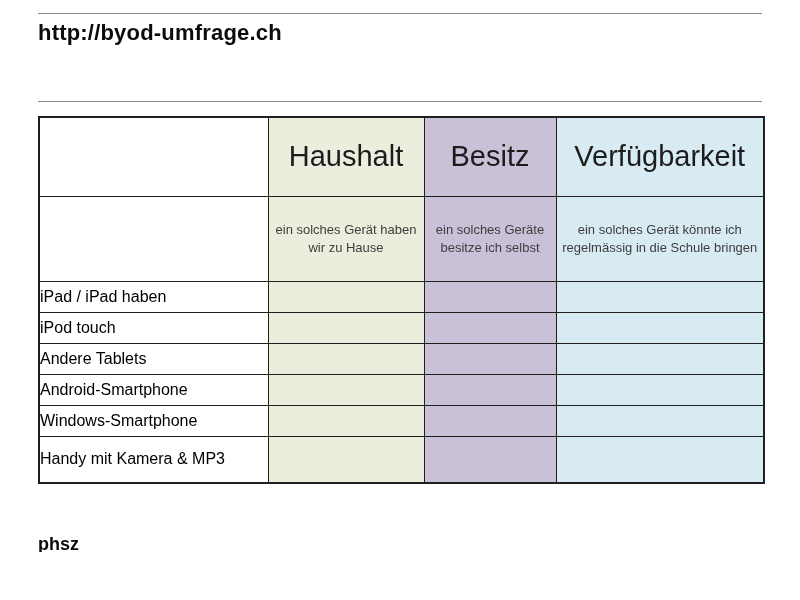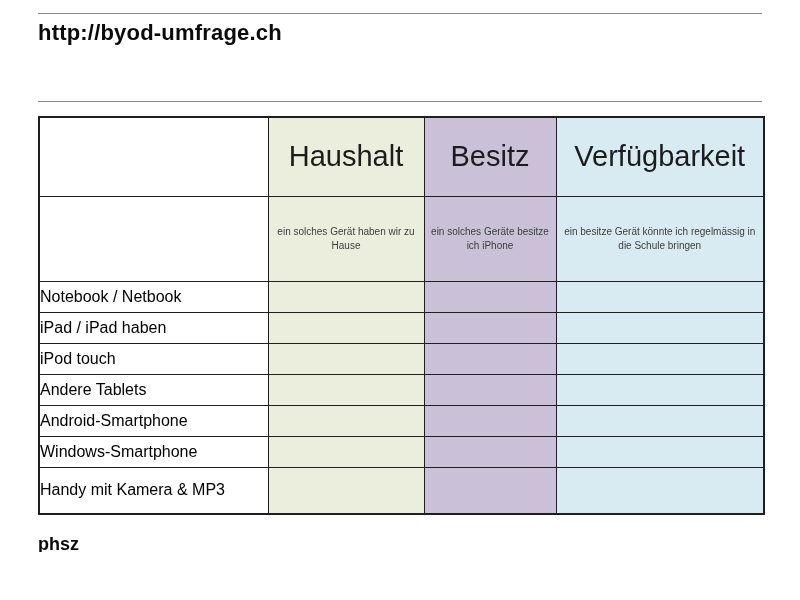--- a/index.html
+++ b/index.html
@@ -72,21 +72,21 @@
   td.bg-haushalt { background: var(--haushalt-bg, #ebeedd); }
   td.bg-besitz   { background: var(--besitz-bg, #cac1d9); }
   td.bg-verf     { background: var(--verfuegbarkeit-bg, #d9ebf2); }
   td.head-cell {
     font-size: 29px;
     color: #1c1c1c;
     text-align: center;
     vertical-align: middle;
   }
   td.desc-cell {
-    font-size: 10px;
+    font-size: 13px;
     line-height: 1.35;
     color: var(--subheader-text, #3d3d3d);
     text-align: center;
     vertical-align: middle;
     padding: 2px 4px;
   }
 </style>
 </head>
 <body>
 
@@ -110,30 +110,24 @@
         <tr class="r-head">
       <td class="col-label"></td>
       <td class="bg-haushalt head-cell">Haushalt</td>
       <td class="bg-besitz head-cell">Besitz</td>
       <td class="bg-verf head-cell">Verfügbarkeit</td>
     </tr>
 
     <tr class="r-desc">
       <td class="col-label"></td>
       <td class="bg-haushalt desc-cell">ein solches Gerät haben wir zu Hause</td>
-      <td class="bg-besitz desc-cell">ein solches Geräte besitze ich iPhone</td>
-      <td class="bg-verf desc-cell">ein besitze Gerät könnte ich regelmässig in die Schule bringen</td>
+      <td class="bg-besitz desc-cell">ein solches Geräte besitze ich selbst</td>
+      <td class="bg-verf desc-cell">ein solches Gerät könnte ich regelmässig in die Schule bringen</td>
     </tr>
 
-    <tr class="r-item">
-      <td class="col-label">Notebook / Netbook</td>
-      <td class="bg-haushalt"></td>
-      <td class="bg-besitz"></td>
-      <td class="bg-verf"></td>
-    </tr>
 
     <tr class="r-item">
       <td class="col-label">iPad / iPad haben</td>
       <td class="bg-haushalt"></td>
       <td class="bg-besitz"></td>
       <td class="bg-verf"></td>
     </tr>
 
     <tr class="r-item">
       <td class="col-label">iPod touch</td>

